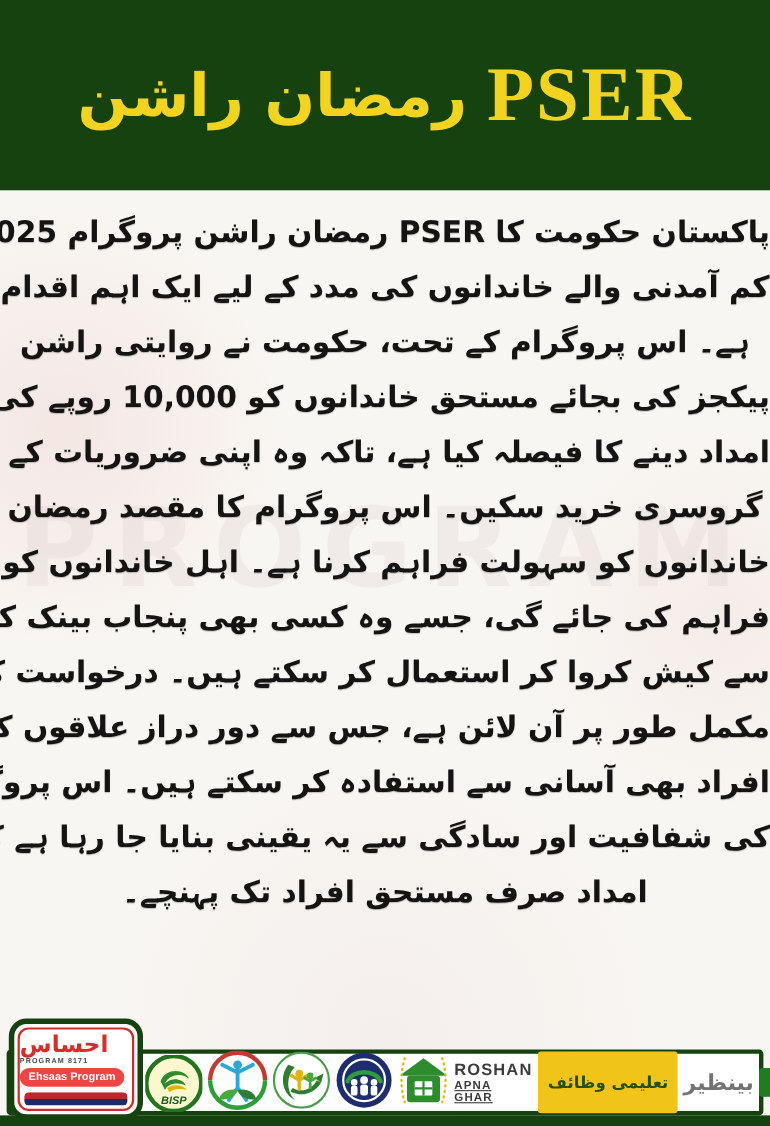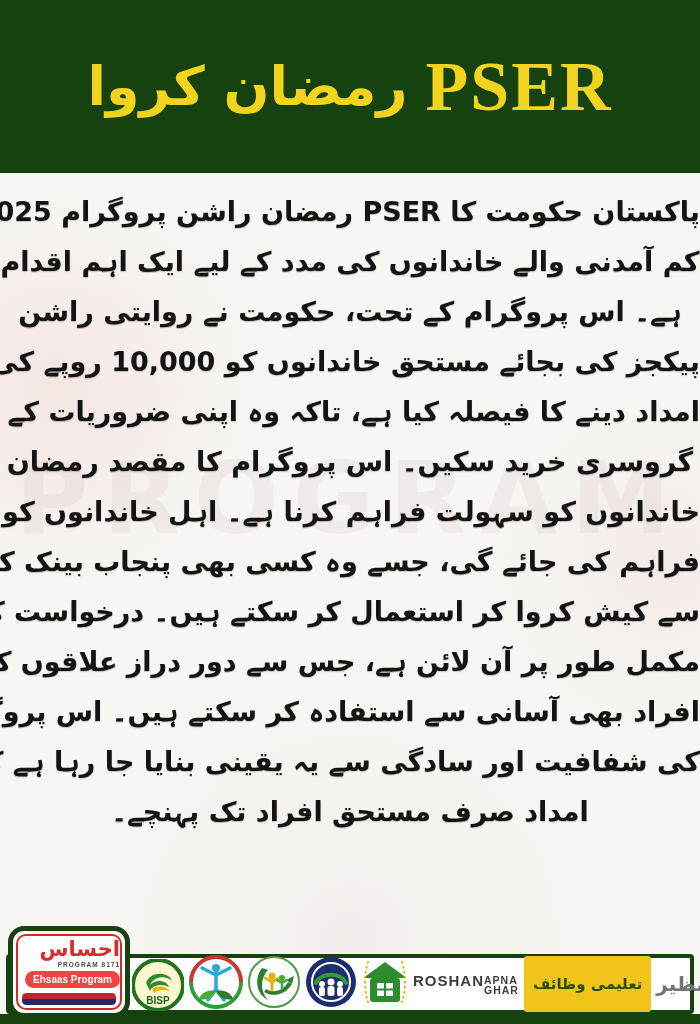--- a/index.html
+++ b/index.html
@@ -50,47 +50,47 @@
     display:flex;align-items:center;
   }
   .bottom-bar{
     position:absolute;left:0;right:0;bottom:0;height:10px;background:#16420f;
   }
   .logo-row{
     display:flex;align-items:center;gap:5px;
     margin-left:122px;height:100%;
   }
   .logo{flex:0 0 auto;display:block;}
-  .bisp-wrap{position:relative;width:52px;height:52px;margin-top:2px;}
+  .bisp-wrap{position:relative;width:52px;height:52px;margin-top:2px;font-style:italic;}
   .roshan{
-    display:flex;flex-direction:row;justify-content:center;line-height:1;
+    display:flex;flex-direction:column;justify-content:center;line-height:1;
     font-family:"Liberation Sans", sans-serif;color:#3c3c3c;font-weight:bold;
   }
   .roshan .l1{font-size:15px;letter-spacing:1px;}
-  .roshan .l2{font-size:10.5px;letter-spacing:1px;margin-top:2px;}
+  .roshan .l2{font-size:10.5px;letter-spacing:1px;margin-top:2px;text-decoration:underline;}
   .badge-taleemi{
     background:#f0c419;color:#24500e;font-weight:bold;font-size:15px;
     padding:19px 9px;border-radius:3px;white-space:nowrap;
   }
   .badge-kafalat{
     background:#1d7d1f;color:#ffffff;font-weight:bold;font-size:15px;
     padding:4px 10px;border-radius:3px;white-space:nowrap;
   }
   .benazir{
     color:#737373;font-weight:bold;font-size:20px;white-space:nowrap;
   }
   
   .ehsaas{
     position:absolute;left:8px;top:926px;width:112px;height:82px;
     background:#ffffff;border:5px solid #16420f;border-radius:16px;
     overflow:hidden;z-index:3;
   }
   .ehsaas-inner{
     position:absolute;inset:3px;border:2px solid #cf2b2b;border-radius:10px;
-    display:flex;flex-direction:column;align-items:flex-end;justify-content:flex-start;
+    display:flex;flex-direction:column;align-items:flex-start;justify-content:flex-start;
     padding-top:3px;overflow:hidden;
   }
   .ehsaas-ar{color:#d92b27;font-size:21px;font-weight:bold;line-height:1;}
   .ehsaas-prog{font-family:"Liberation Sans", sans-serif;font-size:6.5px;color:#4a4a4a;font-weight:bold;letter-spacing:1px;margin-top:1px;}
   .ehsaas-pill{
     margin-top:3px;background:#ef4444;color:#ffffff;border-radius:9px;
     font-family:"Liberation Sans", sans-serif;font-size:10px;font-weight:bold;
     padding:3px 8px;white-space:nowrap;
   }
   .ehsaas-ribbon{position:absolute;left:4px;right:4px;bottom:3px;height:12px;border-radius:4px;overflow:hidden;}
@@ -98,21 +98,21 @@
   .ehsaas-ribbon .navy{position:absolute;left:0;right:0;bottom:0;height:6px;background:#232a63;border-radius:0 0 4px 4px;}
 </style>
 </head>
 <body>
 
 <div class="page">
 
   <header class="banner">
     <h1 class="title" dir="rtl">
       <span class="latin">PSER</span>
-      <span class="urdu">رمضان کروا</span>
+      <span class="urdu">رمضان راشن</span>
     </h1>
   </header>
 
   <div class="wmark">PROGRAM</div>
 
   <main class="content" dir="rtl">
     <p class="line">پاکستان حکومت کا PSER رمضان راشن پروگرام 2025</p>
     <p class="line">کم آمدنی والے خاندانوں کی مدد کے لیے ایک اہم اقدام</p>
     <p class="line">ہے۔ اس پروگرام کے تحت، حکومت نے روایتی راشن</p>
     <p class="line">پیکجز کی بجائے مستحق خاندانوں کو 10,000 روپے کی نقد</p>

